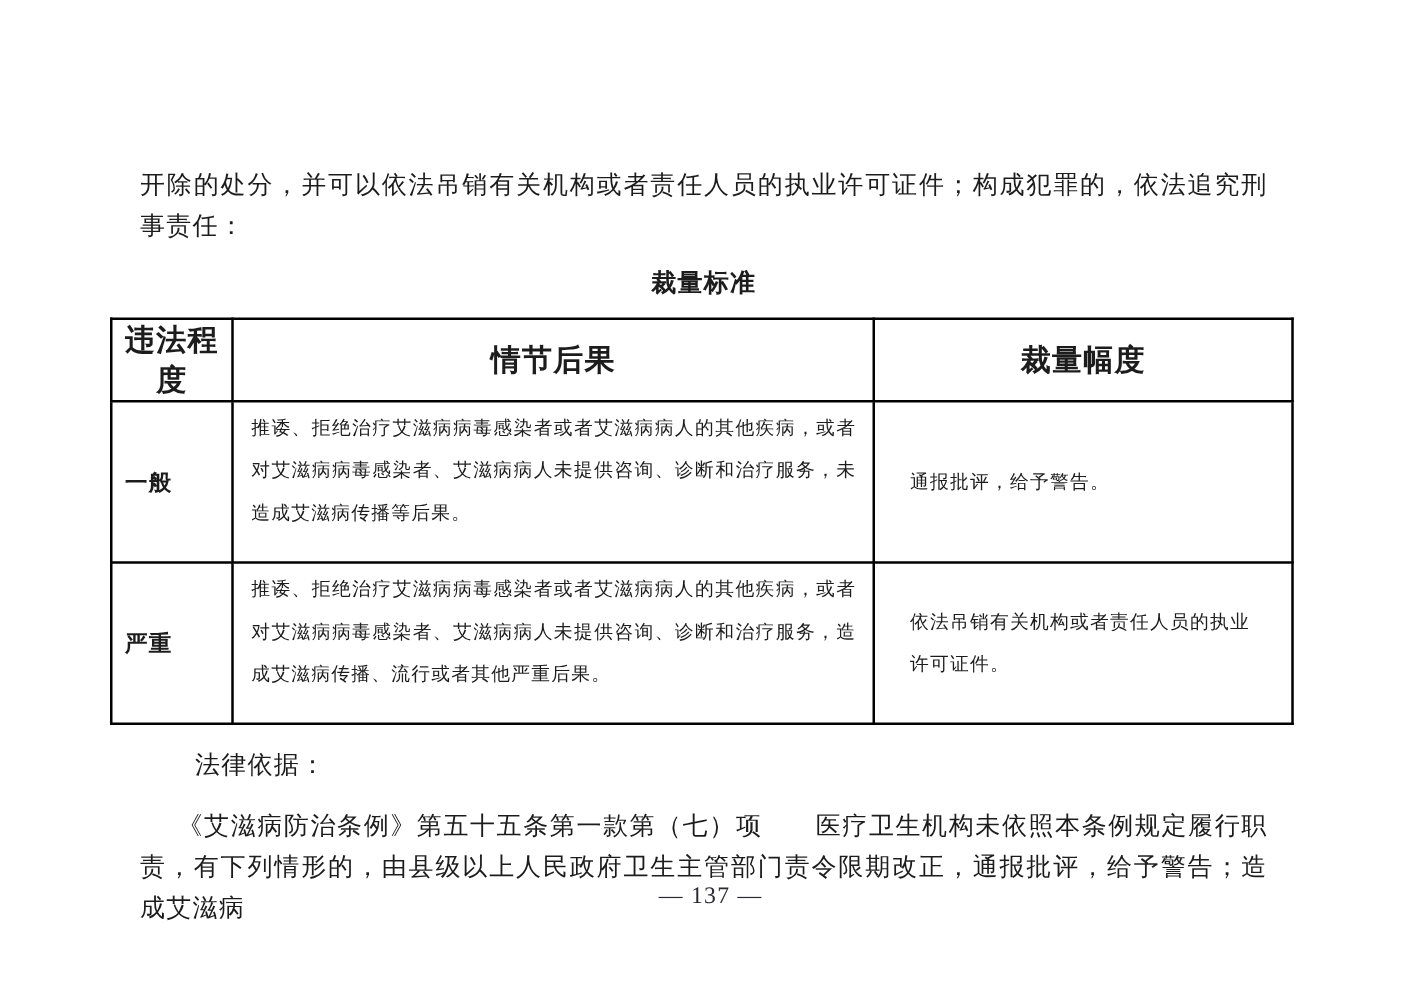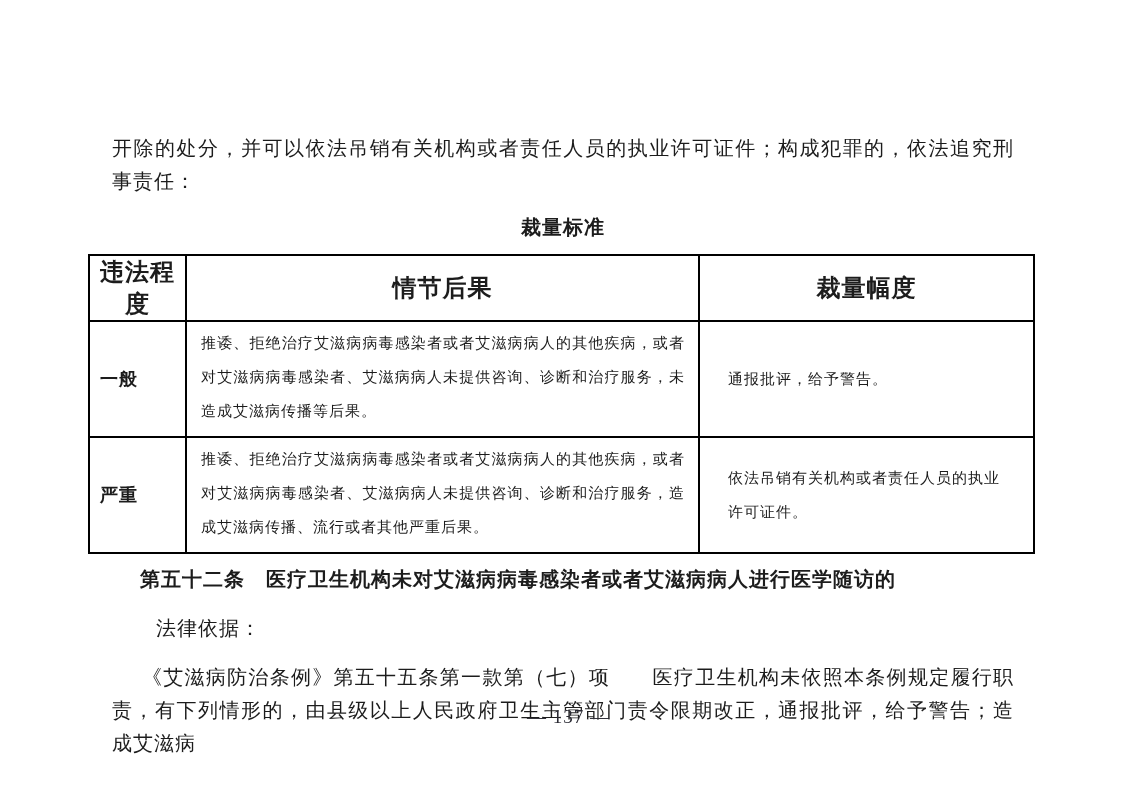--- a/index.html
+++ b/index.html
@@ -67,21 +67,21 @@
     vertical-align: middle;
     padding-left: 10px;
     letter-spacing: 1px;
   }
   td.circ-cell {
     font-size: 15px;
     line-height: 34px;
     text-align: justify;
     text-justify: inter-ideograph;
     vertical-align: middle;
-    padding: 4px 13px 8px 14px;
+    padding: 4px 13px 21px 14px;
     letter-spacing: 1px;
   }
   td.disc-cell {
     font-size: 15px;
     line-height: 34px;
     vertical-align: middle;
     padding: 4px 28px;
     letter-spacing: 1px;
   }
   tr.row-general td { height: 101px; }
@@ -138,21 +138,20 @@
           <td class="disc-cell">通报批评，给予警告。</td>
         </tr>
         <tr class="row-severe">
           <td class="degree-cell">严重</td>
           <td class="circ-cell">推诿、拒绝治疗艾滋病病毒感染者或者艾滋病病人的其他疾病，或者对艾滋病病毒感染者、艾滋病病人未提供咨询、诊断和治疗服务，造成艾滋病传播、流行或者其他严重后果。</td>
           <td class="disc-cell">依法吊销有关机构或者责任人员的执业许可证件。</td>
         </tr>
       </tbody>
     </table>
 
-    <p class="para article-heading">第五十二条　医疗卫生机构未对艾滋病病毒感染者或者艾滋病病人进行医学随访的</p>
 
     <p class="para indent-wide">法律依据：</p>
 
     <p class="para indent-book">《艾滋病防治条例》第五十五条第一款第（七）项　　医疗卫生机构未依照本条例规定履行职责，有下列情形的，由县级以上人民政府卫生主管部门责令限期改正，通报批评，给予警告；造成艾滋病</p>
 
   </div>
 
   <div class="page-number">— 137 —</div>
 </div>
 

